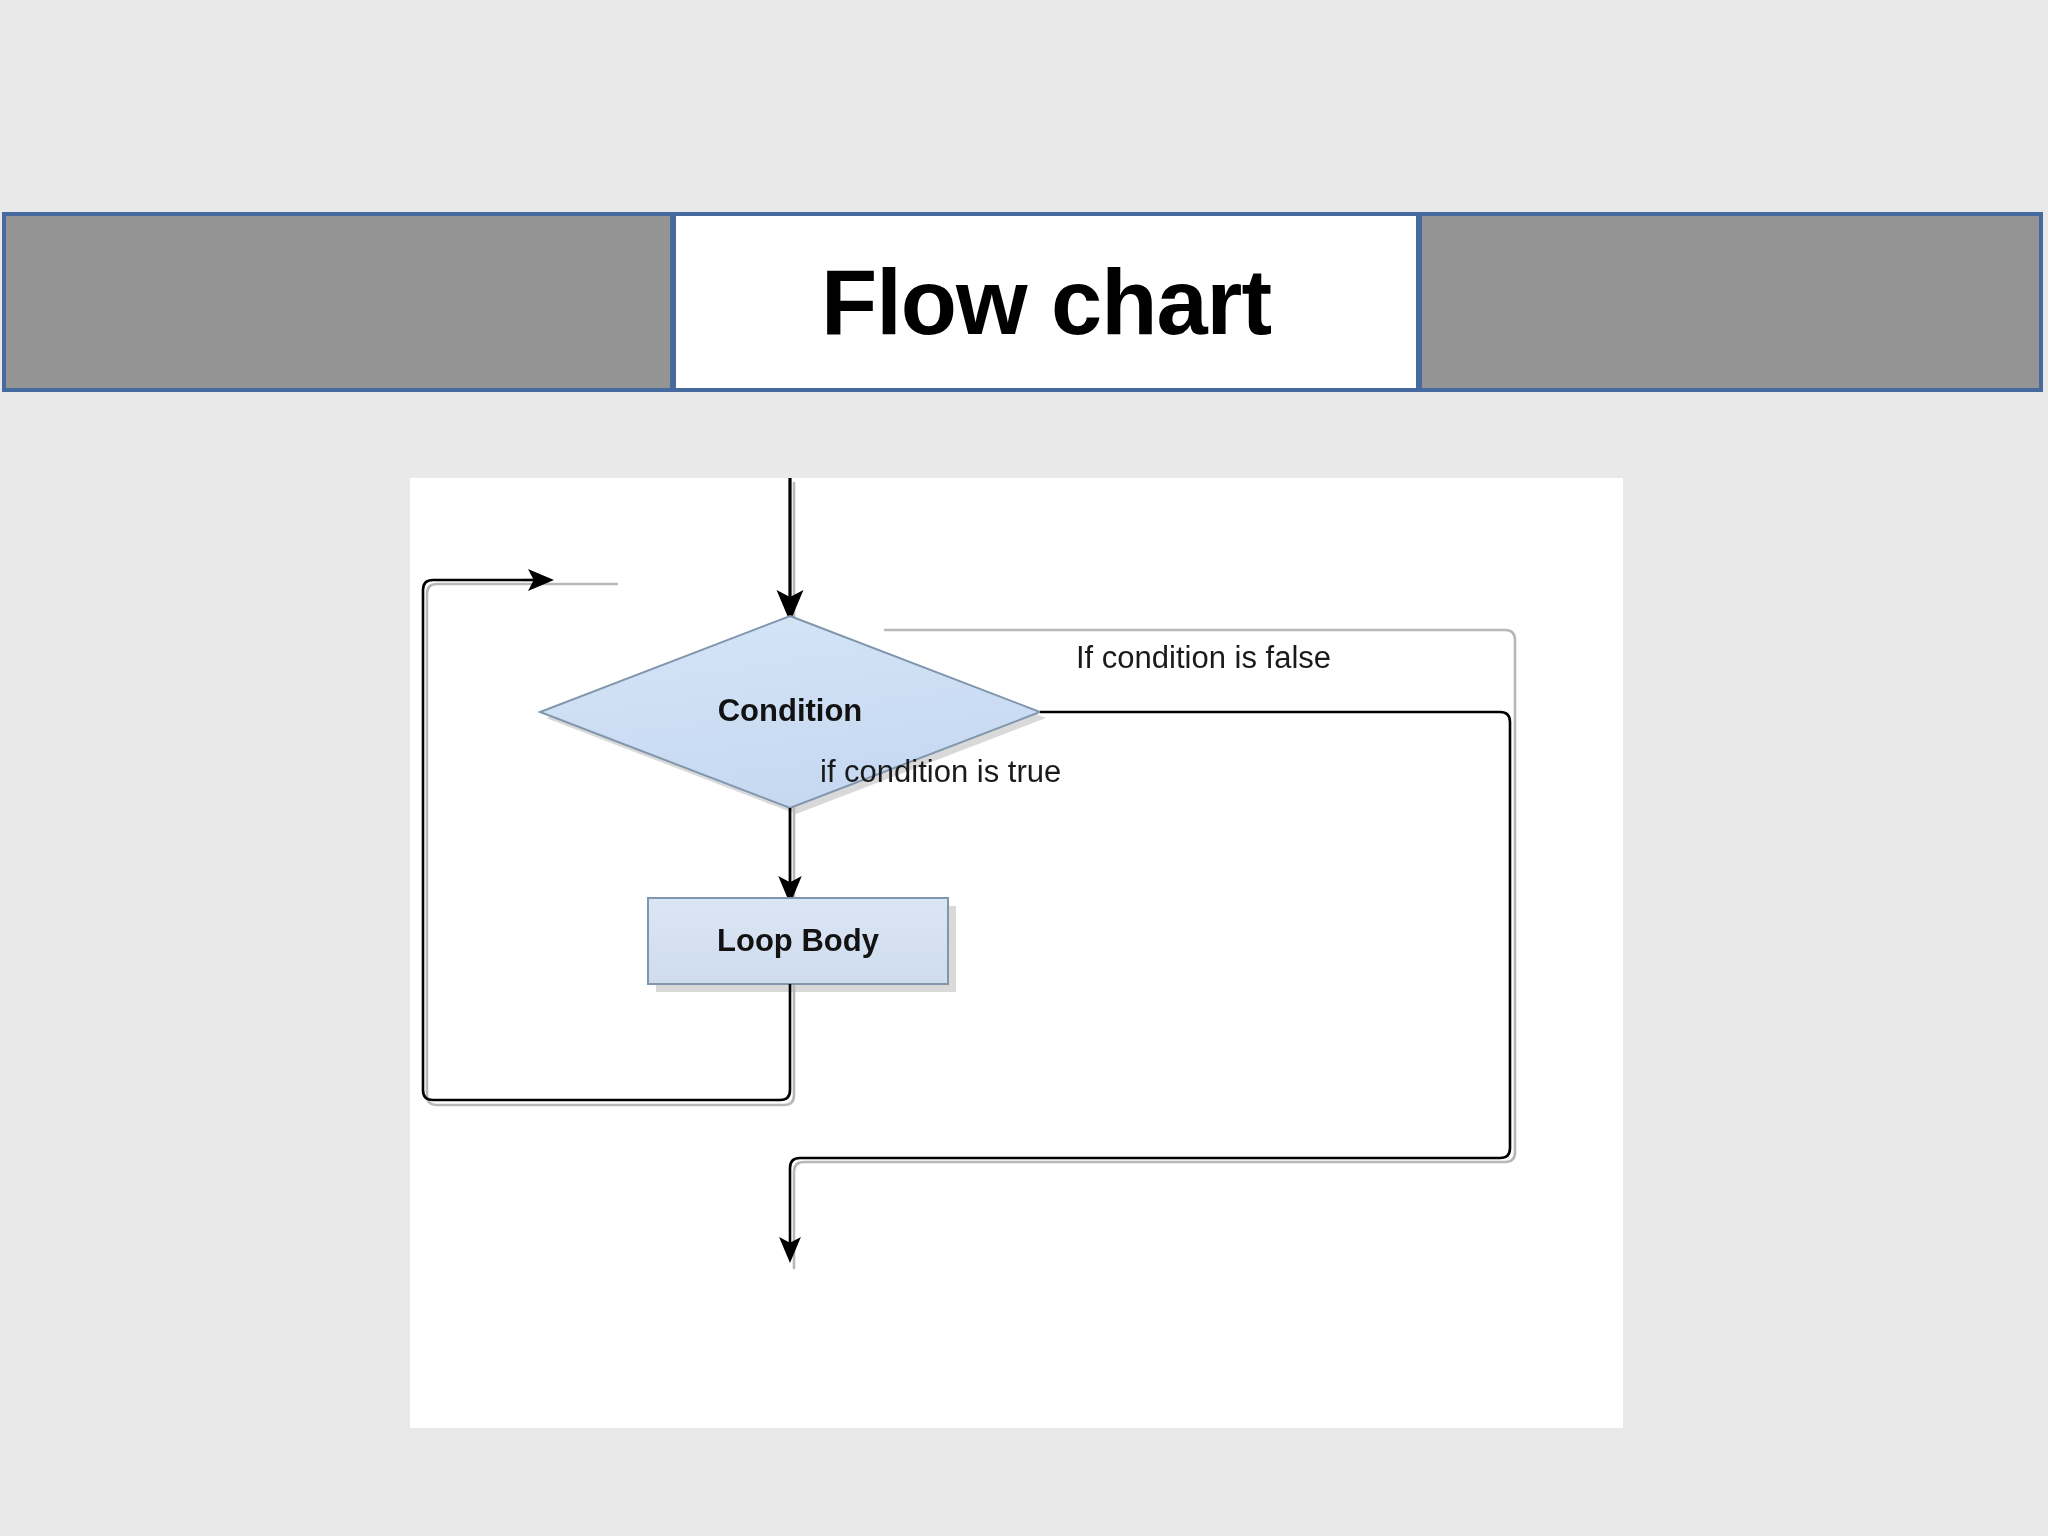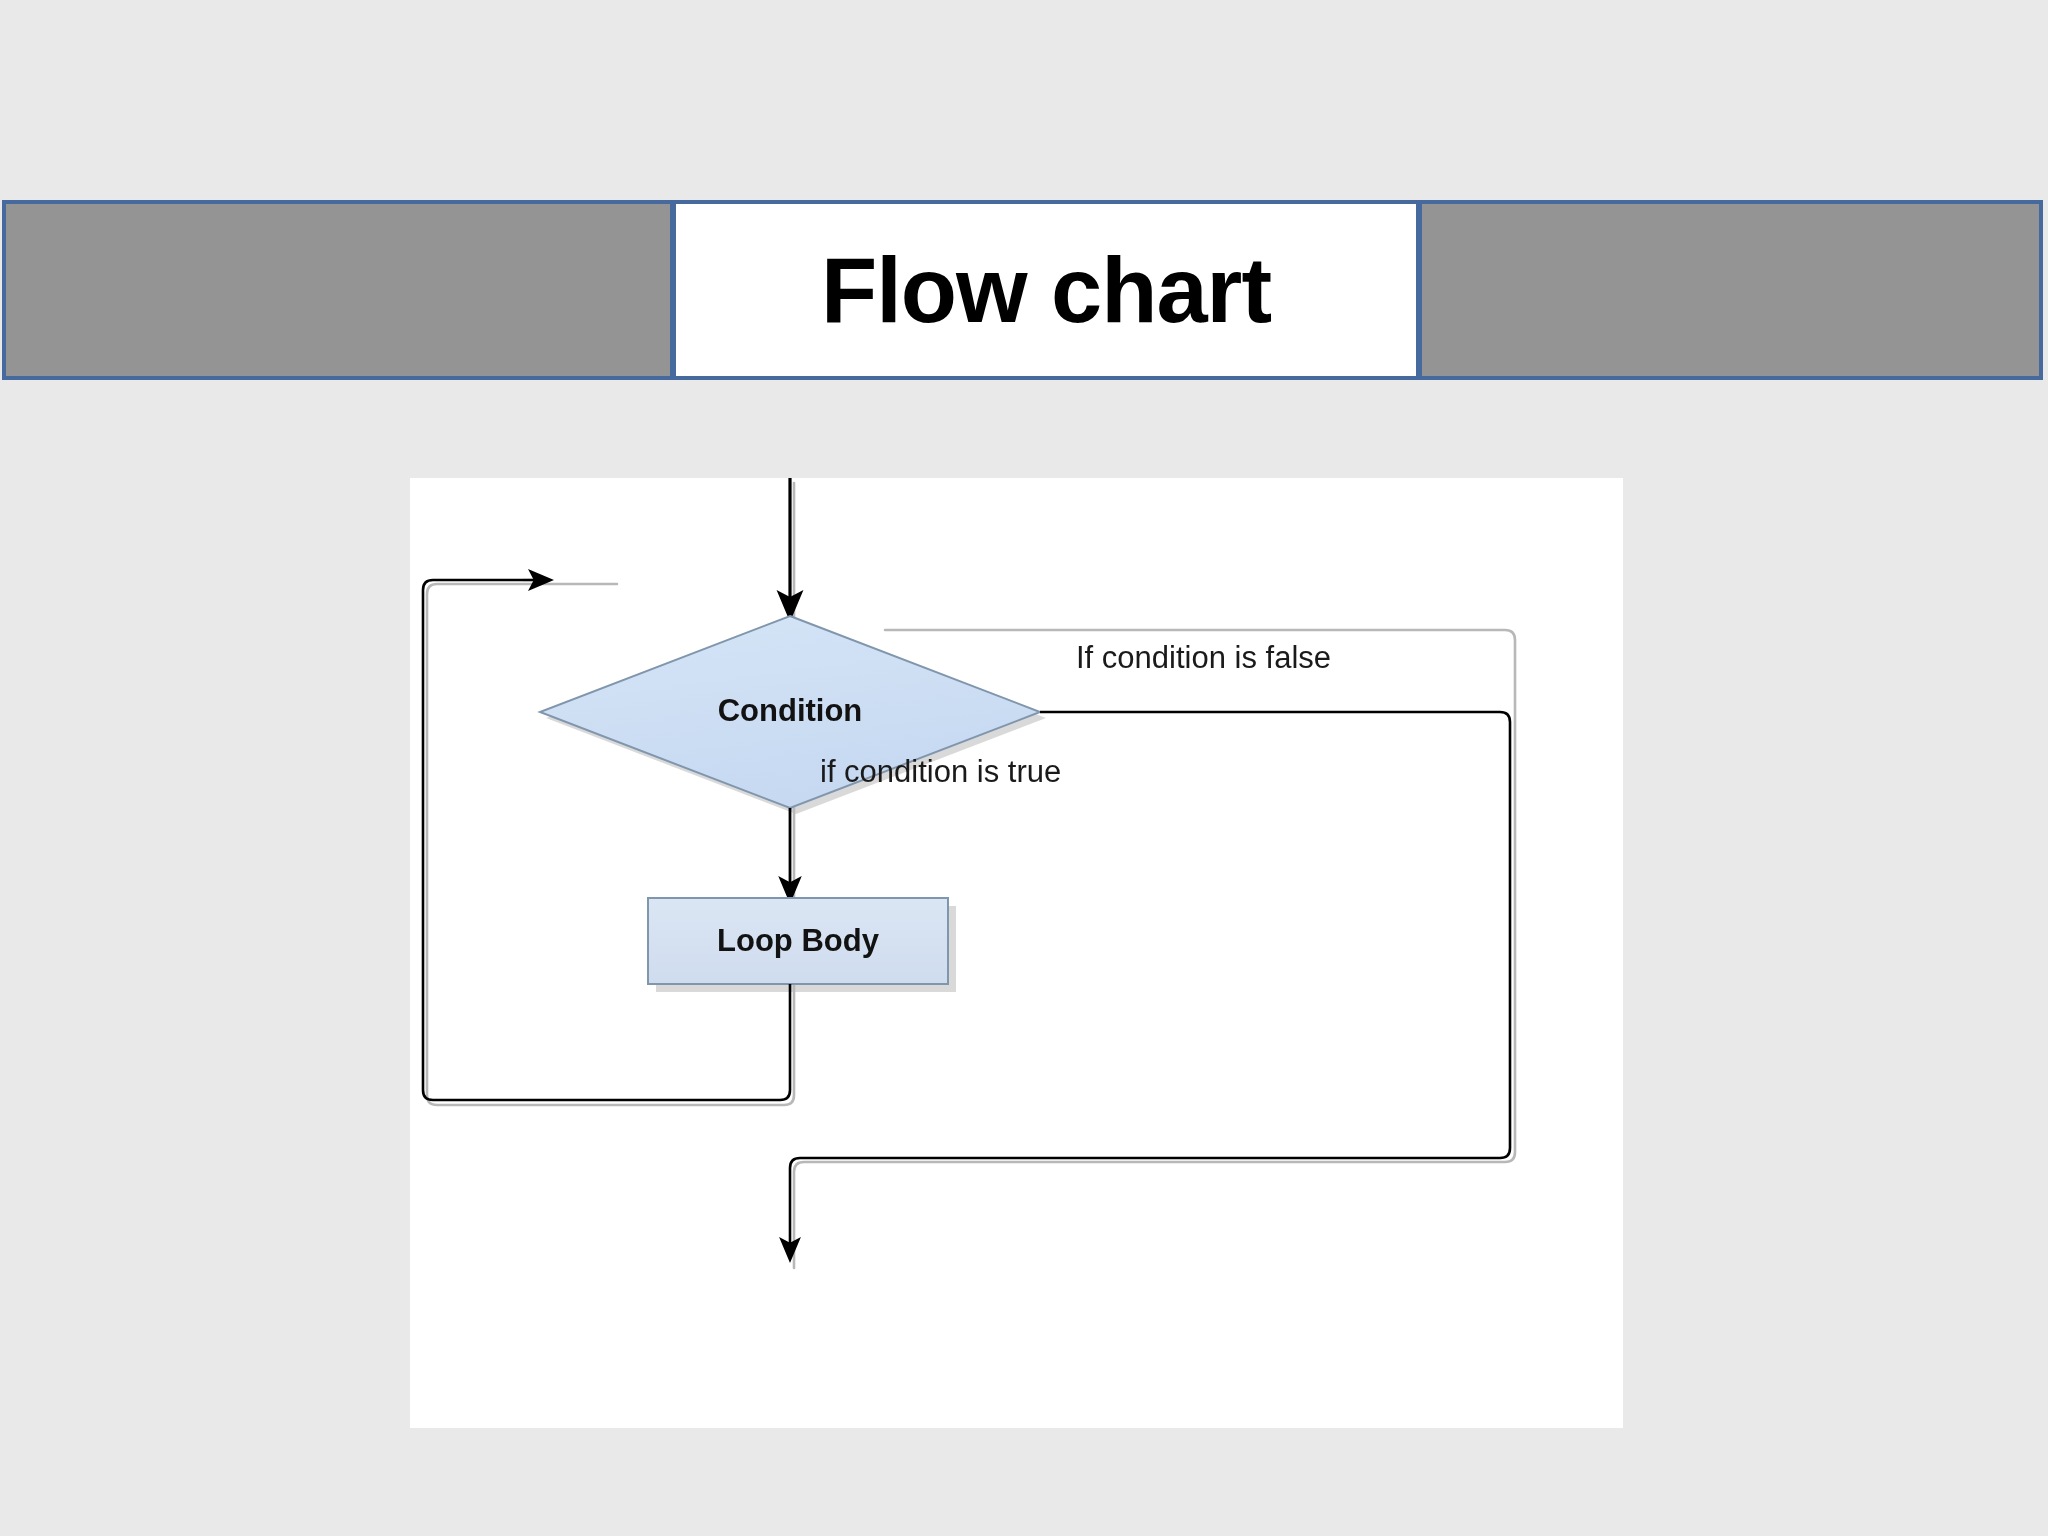--- a/index.html
+++ b/index.html
@@ -12,21 +12,21 @@
     background: #e9e9e9;
     font-family: "Liberation Sans", sans-serif;
     overflow: hidden;
     position: relative;
   }
 
   
   #title-banner {
     position: absolute;
     left: 0px;
-    top: 200px;
+    top: 212px;
     width: 2048px;
     height: 180px;
     display: flex;
     align-items: stretch;
   }
   .banner-bar {
     background: #949494;
     border: 4px solid #46699e;
     box-sizing: border-box;
   }

